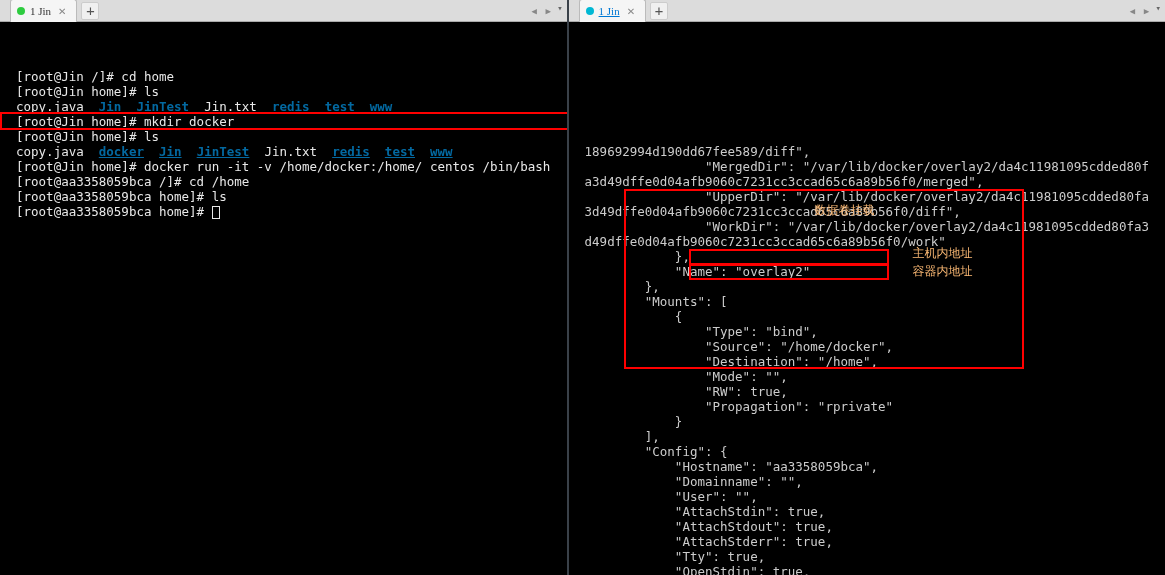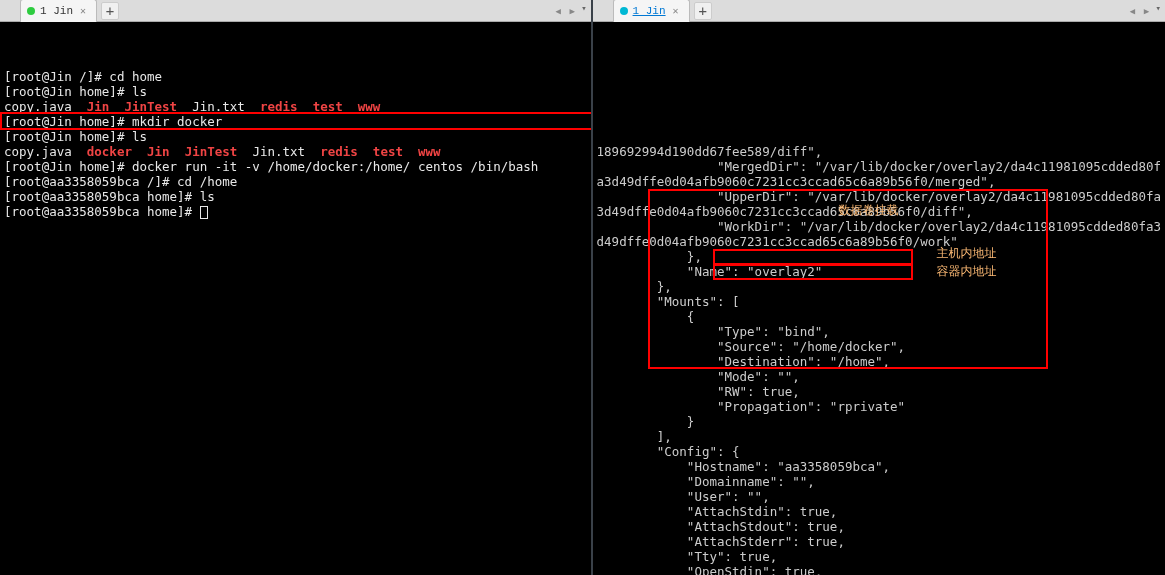--- a/index.html
+++ b/index.html
@@ -32,22 +32,22 @@
   height: 24px;
   padding: 0 10px 0 6px;
   background: #f5f5f5;
   border: 1px solid #bbb;
   border-bottom: none;
   display: flex;
   align-items: center;
   gap: 5px;
   font-size: 11px;
   color: #333;
-  font-family: Liberation Mono, monospace;
-  margin-left: 20px;
+  font-family: Liberation Serif, serif;
+  margin-left: 10px;
   border-radius: 3px 3px 0 0;
 }
 .tab.active-blue .tab-title { color: #0078d4; text-decoration: underline; }
 .dot { width: 8px; height: 8px; border-radius: 50%; }
 .dot.green { background: #2ecc40; }
 .dot.teal { background: #00b8d4; }
 .tab-close { color: #888; font-size: 10px; margin-left: 2px; }
 .tab-add {
   width: 18px; height: 18px; margin-left: 4px;
   display: flex; align-items: center; justify-content: center;
@@ -60,30 +60,30 @@
 .nav-arrow {
   width: 14px; height: 16px; display: flex;
   align-items: center; justify-content: center;
   color: #888; font-size: 9px;
 }
 .nav-menu { font-size: 9px; color: #666; margin-left: 2px; }
 .terminal {
   flex: 1;
   background: #000;
   color: #ccc;
-  padding: 2px 4px;
+  padding: 2px 16px;
   font-size: 12.5px;
   line-height: 15px;
   white-space: pre;
   overflow: hidden;
   position: relative;
 }
 .prompt { color: #e8e8e8; }
 .cmd { color: #e8e8e8; }
-.cyan { color: #ef4444; font-weight: bold; }
+.cyan { color: #0369a1; font-weight: bold; text-decoration: underline; }
 .white { color: #e8e8e8; margin-top: 14px; }
 .cursor {
   display: inline-block;
   width: 8px; height: 13px;
   border: 1px solid #e8e8e8;
   vertical-align: text-bottom;
 }
 .redbox {
   position: absolute;
   border: 2px solid #ff0000;

